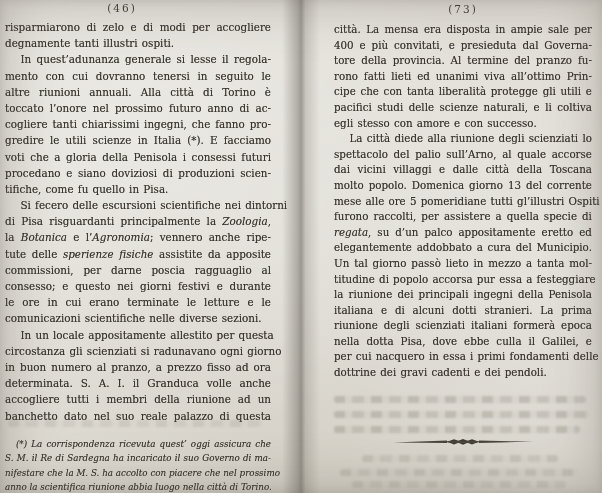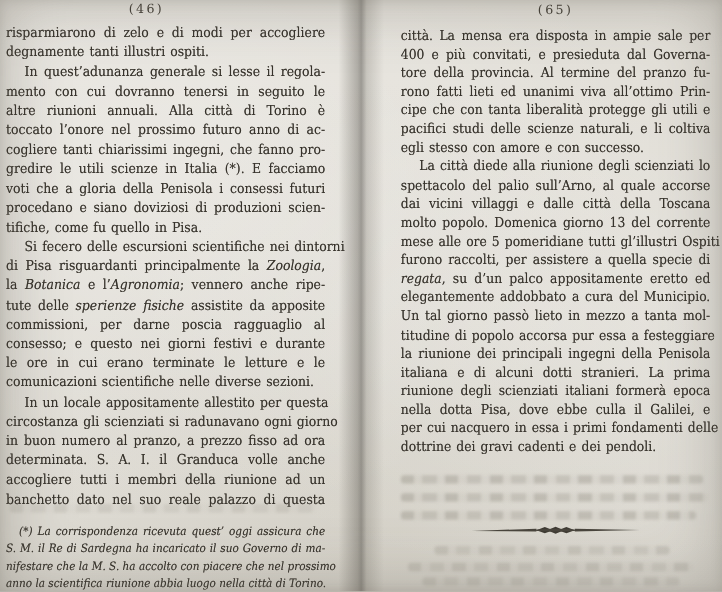--- a/index.html
+++ b/index.html
@@ -101,21 +101,21 @@
     </div>
 
   <div class="footnote">
 
   <div class="fline indent">(*) La corrispondenza ricevuta quest’ oggi assicura che</div>
       <div class="fline">S. M. il Re di Sardegna ha incaricato il suo Governo di ma-</div>
       <div class="fline">nifestare che la M. S. ha accolto con piacere che nel prossimo</div>
       <div class="fline end">anno la scientifica riunione abbia luogo nella città di Torino.</div>
     </div>
 
-  <div class="pageno right">(65)</div>
+  <div class="pageno right">(73)</div>
 
   <div class="body right">
 
   <div class="line">città. La mensa era disposta in ampie sale per</div>
       <div class="line">400 e più convitati, e presieduta dal Governa-</div>
       <div class="line">tore della provincia. Al termine del pranzo fu-</div>
       <div class="line">rono fatti lieti ed unanimi viva all’ottimo Prin-</div>
       <div class="line">cipe che con tanta liberalità protegge gli utili e</div>
       <div class="line">pacifici studi delle scienze naturali, e li coltiva</div>
       <div class="line end">egli stesso con amore e con successo.</div>

